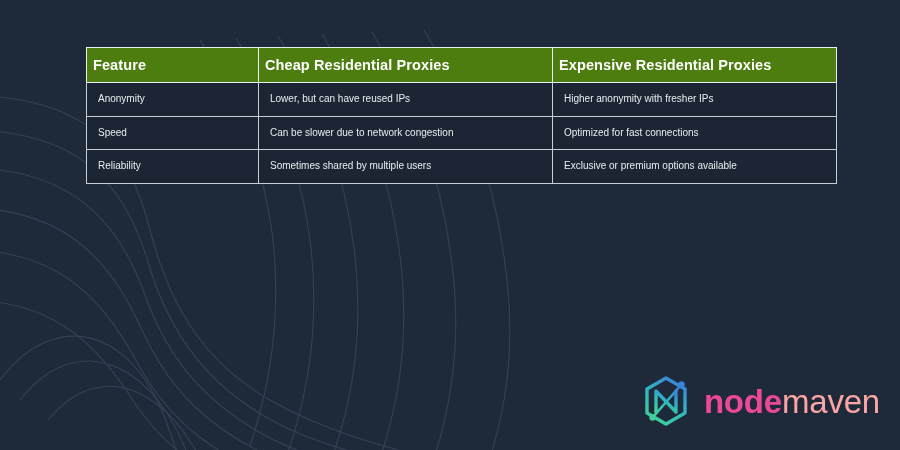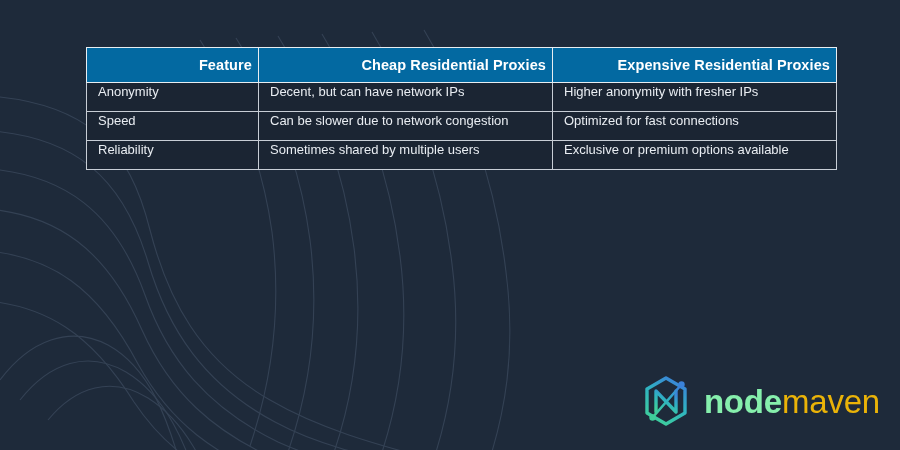--- a/index.html
+++ b/index.html
@@ -34,37 +34,37 @@
     border-collapse: collapse;
     table-layout: fixed;
   }
   #comparison-table th,
   #comparison-table td {
     border: 1px solid #c8ced6;
     vertical-align: middle;
     box-sizing: border-box;
   }
   #comparison-table thead th {
-    background: #0369a1;
+    background: #4d7c0f;
     color: #ffffff;
     font-size: 14.5px;
     font-weight: bold;
-    text-align: right;
+    text-align: left;
     height: 35px;
     padding: 4px 6px;
     border-color: #e8eef2;
     letter-spacing: .1px;
   }
   #comparison-table tbody td {
     background: #1b2533;
     color: #e9edf2;
-    font-size: 13px;
+    font-size: 10px;
     font-weight: normal;
     line-height: 1.45;
-    padding: 0 10px 9px 11px;
+    padding: 9px 10px 9px 11px;
     text-align: left;
   }
   .col-feature   { width: 172px; }
   .col-cheap     { width: 294px; }
   .col-expensive { width: 284px; }
 
   
   #brand-logo {
     position: absolute;
     right: 20px;
@@ -76,25 +76,25 @@
   #logo-mark { display: block; }
   #logo-wordmark {
     font-size: 33px;
     letter-spacing: -0.2px;
     white-space: nowrap;
     line-height: 1;
     display: flex;
     align-items: baseline;
   }
   .word-node {
-    color: #86efac;
+    color: #ec4899;
     font-weight: bold;
   }
   .word-maven {
-    color: #eab308;
+    color: #fca5a5;
     font-weight: 300;
   }
 </style>
 </head>
 <body>
 
 <svg id="bg-decor" viewBox="0 0 900 450" xmlns="http://www.w3.org/2000/svg">
   <g fill="none" stroke="#46556a" stroke-width="1.1" opacity="0.55">
     <path d="M -40 95 C 90 95 130 150 150 230 C 168 300 200 360 270 400 C 330 435 400 450 470 470"></path>
     <path d="M -40 130 C 80 128 125 185 148 262 C 168 330 205 385 275 422 C 330 452 400 462 470 480"></path>
@@ -118,21 +118,21 @@
   <thead>
     <tr>
       <th class="col-feature">Feature</th>
       <th class="col-cheap">Cheap Residential Proxies</th>
       <th class="col-expensive">Expensive Residential Proxies</th>
     </tr>
   </thead>
   <tbody>
     <tr>
       <td class="col-feature">Anonymity</td>
-      <td class="col-cheap">Decent, but can have network IPs</td>
+      <td class="col-cheap">Lower, but can have reused IPs</td>
       <td class="col-expensive">Higher anonymity with fresher IPs</td>
     </tr>
     <tr>
       <td class="col-feature">Speed</td>
       <td class="col-cheap">Can be slower due to network congestion</td>
       <td class="col-expensive">Optimized for fast connections</td>
     </tr>
     <tr>
       <td class="col-feature">Reliability</td>
       <td class="col-cheap">Sometimes shared by multiple users</td>

